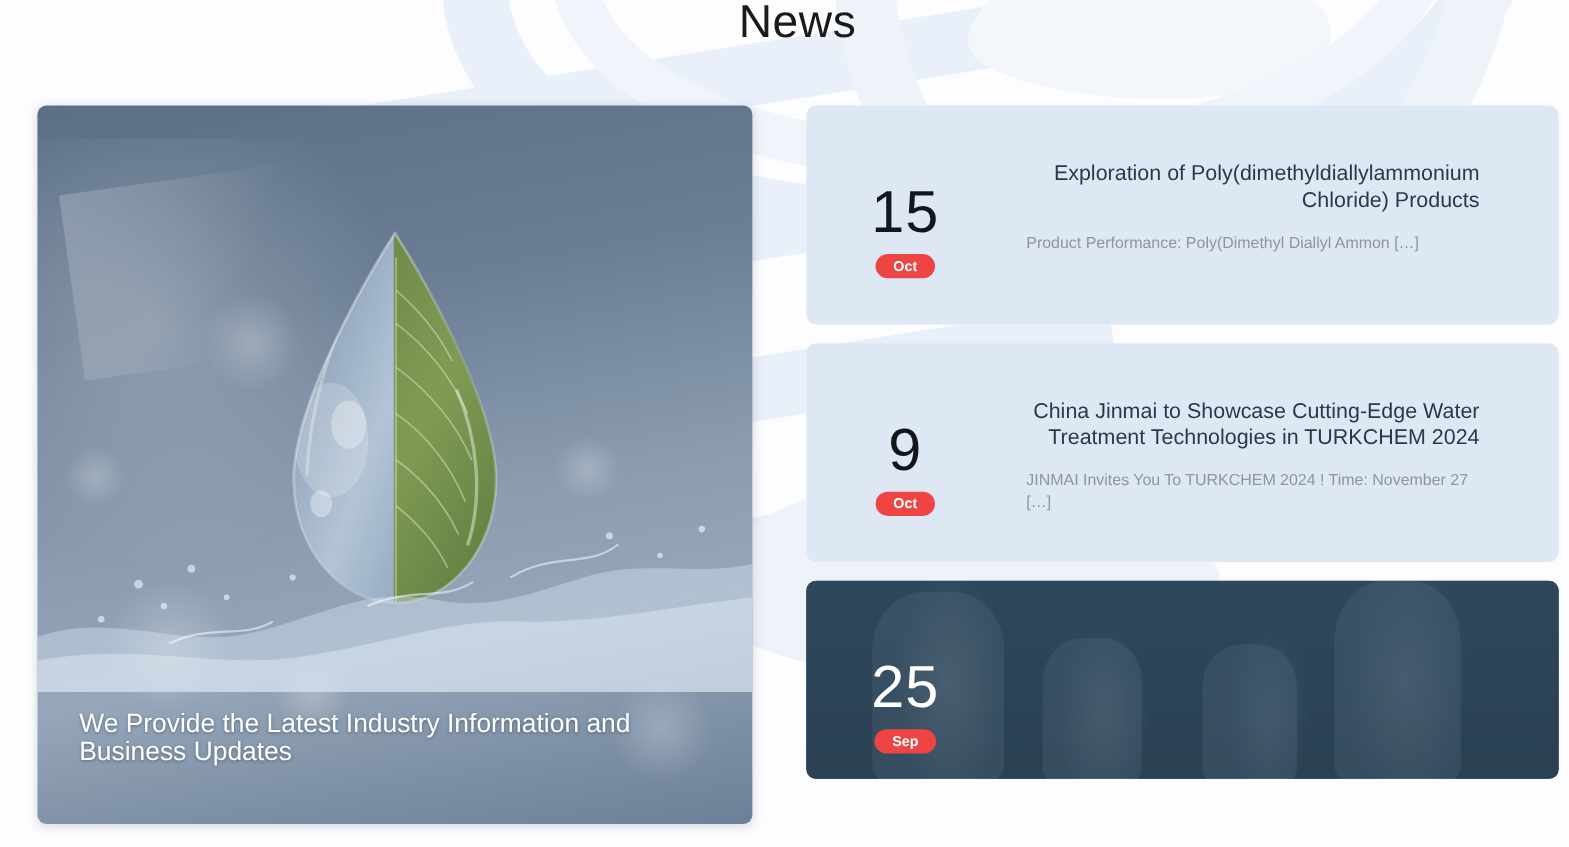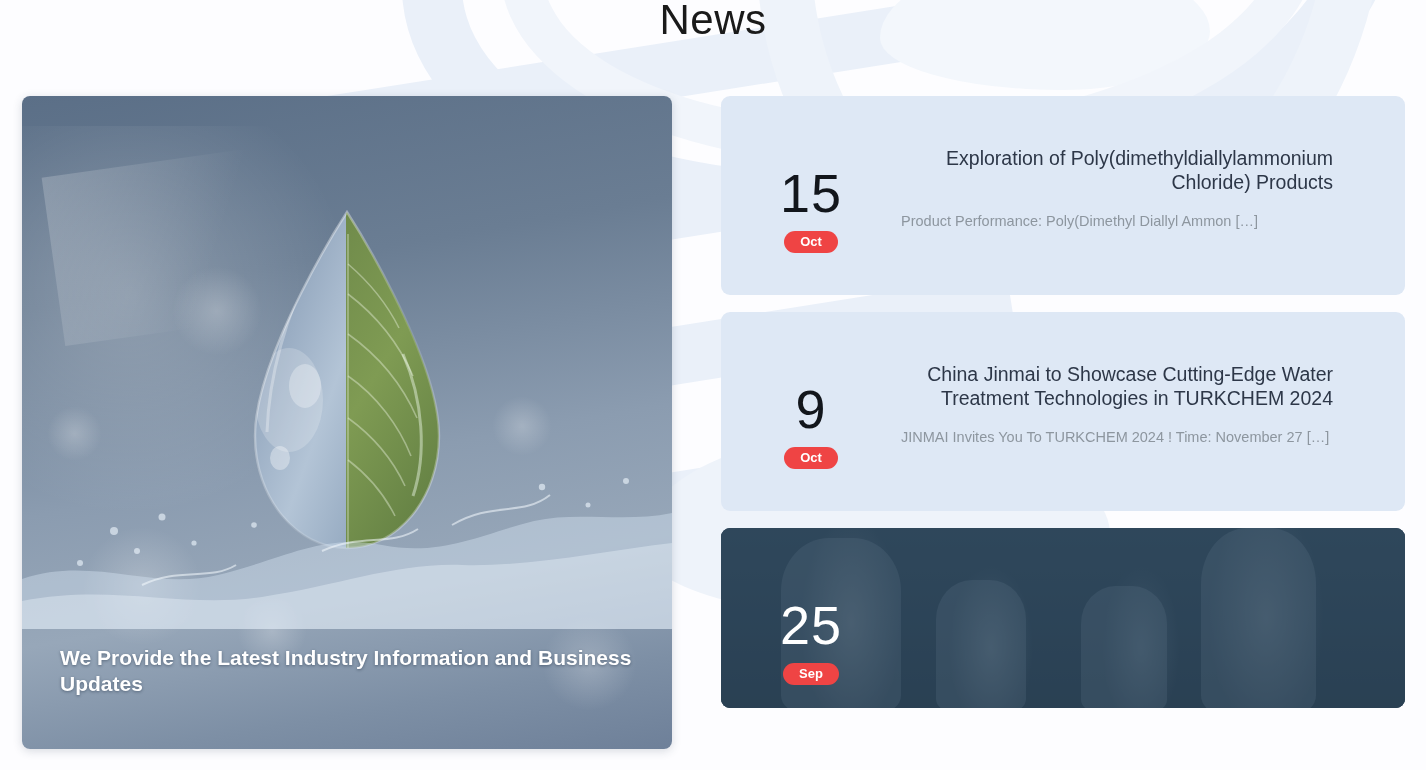--- a/index.html
+++ b/index.html
@@ -83,21 +83,21 @@
     font-weight: 400;
     letter-spacing: 0.5px;
     color: #1a1a1a;
     z-index: 3;
     line-height: 48px;
   }
 
   
   .content {
     position: absolute;
-    left: 0; top: 0;
+    left: 12px; top: 0;
     width: 1172px; height: 770px;
     z-index: 2;
   }
 
   
   .hero {
     position: absolute;
     left: 22px;
     top: 96px;
     width: 650px;
@@ -153,23 +153,23 @@
     pointer-events: none;
   }
   .splash svg { width: 100%; height: 100%; display: block; }
 
   .hero-caption {
     position: absolute;
     left: 38px;
     bottom: 52px;
     width: 600px;
     color: #ffffff;
-    font-size: 21px;
+    font-size: 24px;
     line-height: 26px;
-    font-weight: 700;
+    font-weight: 400;
     text-shadow: 0 1px 3px rgba(20,35,55,0.45);
   }
 
   
   .news-col {
     position: absolute;
     left: 721px;
     top: 96px;
     width: 684px;
   }
@@ -260,20 +260,21 @@
   .card-2 .card-title {
     color: #ffffff;
     font-weight: 700;
     margin-bottom: 14px;
   }
   .card-excerpt {
     font-size: 14.5px;
     line-height: 20px;
     color: #8d969f;
     font-weight: 400;
+    margin-left: 20px;
   }
   .card-2 .card-excerpt {
     color: #f2f6fa;
     font-weight: 600;
   }
 </style>
 </head>
 <body>
 
 <div id="page">

